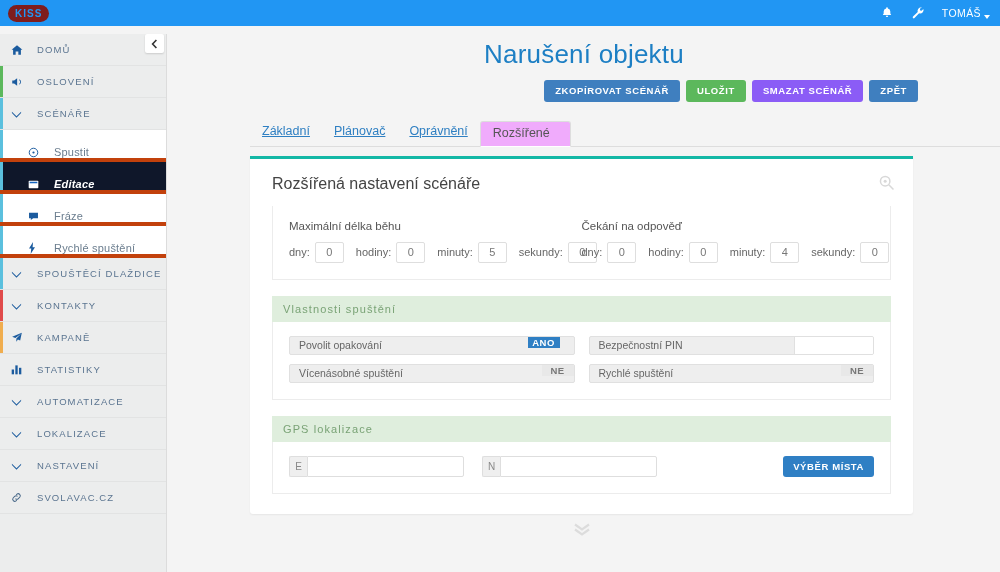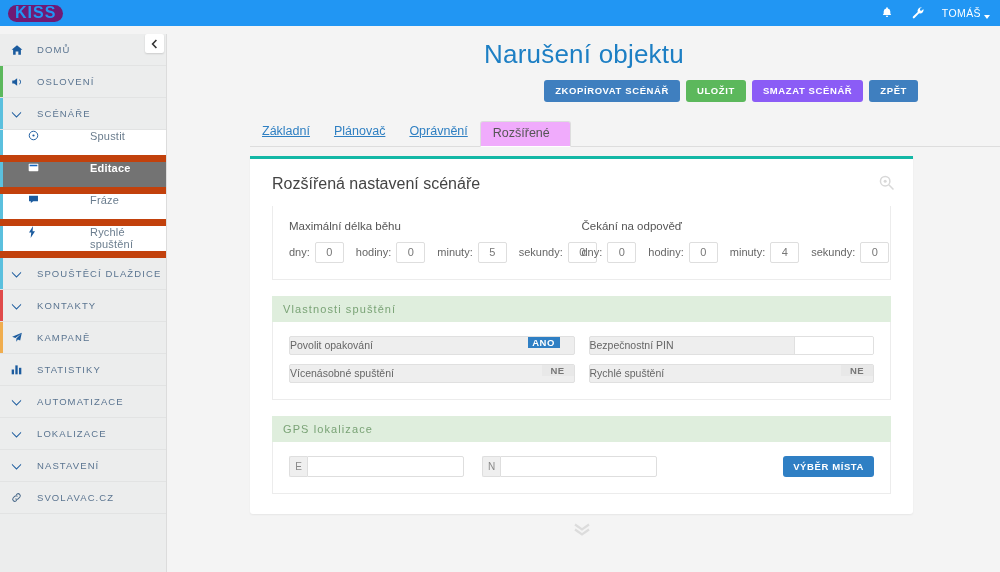--- a/index.html
+++ b/index.html
@@ -16,27 +16,27 @@
   
   .topbar {
     position: absolute; top: 0; left: 0;
     width: 1000px; height: 26px;
     background: #2196f3;
     display: flex; align-items: center;
     z-index: 40;
   }
   .logo-pill {
     margin-left: 8px;
-    background: #701a75;
+    background: #7f1d1d;
     border-radius: 11px;
     height: 17px;
     padding: 0 7px;
     display: flex; align-items: center; justify-content: center;
     letter-spacing: 1px;
-    font-size: 16px;
+    font-size: 10px;
     font-weight: bold;
     color: #2196f3;
   }
   .topbar-right {
     margin-left: auto;
     display: flex; align-items: center;
     gap: 17px;
     padding-right: 10px;
     color: #ffffff;
   }
@@ -86,35 +86,34 @@
     margin-left: 10px;
     font-size: 9.5px;
     letter-spacing: 1.1px;
     color: #5a7490;
     text-transform: uppercase;
     font-weight: normal;
   }
   .side-sub {
     height: 32px;
     background: #ffffff;
-    border-bottom: 7px solid #c2410c;
-    display: flex; align-items: flex-start;
+    border-bottom: 4px solid #c2410c;
+    display: flex; align-items: flex-end;
     padding-left: 28px;
     position: relative;
     cursor: pointer;
-    gap: 36px;
   }
   .side-sub .bar { position:absolute; left:0; top:0; bottom:0; width:3px; background:#5bc0de; }
   .side-sub .side-label {
     text-transform: none;
     letter-spacing: .2px;
     font-size: 11px;
     color: #6b7d8e;
   }
-  .side-sub.active { background: #737373; }
+  .side-sub.active { background: #0f172a; font-style: italic; }
   .side-sub.active .side-label { color: #ffffff; font-weight: bold; }
   .side-sub.active .side-ico { color: #ffffff; }
   .collapse-btn {
     position: absolute; right: 2px; top: 0px;
     width: 19px; height: 19px;
     background: #fff;
     border-radius: 2px;
     display:flex; align-items:center; justify-content:center;
     box-shadow: 0 1px 2px rgba(0,0,0,.14);
     z-index: 30;
@@ -262,21 +261,21 @@
     background: #eeeeee;
     border: 1px solid #e0e0e0;
     border-radius: 2px;
     display: flex; align-items: center;
     position: relative;
     overflow: hidden;
   }
   .tgl-label {
     font-size: 10.5px;
     color: #666;
-    padding-left: 0;
+    padding-left: 9px;
     flex: 1;
   }
   .tgl-sw {
     height: 17px;
     display: flex; align-items: flex-start;
     flex: none;
     gap: 8px;
   }
   .tgl-on .tgl-pill {
     background: #2f7fc4;

